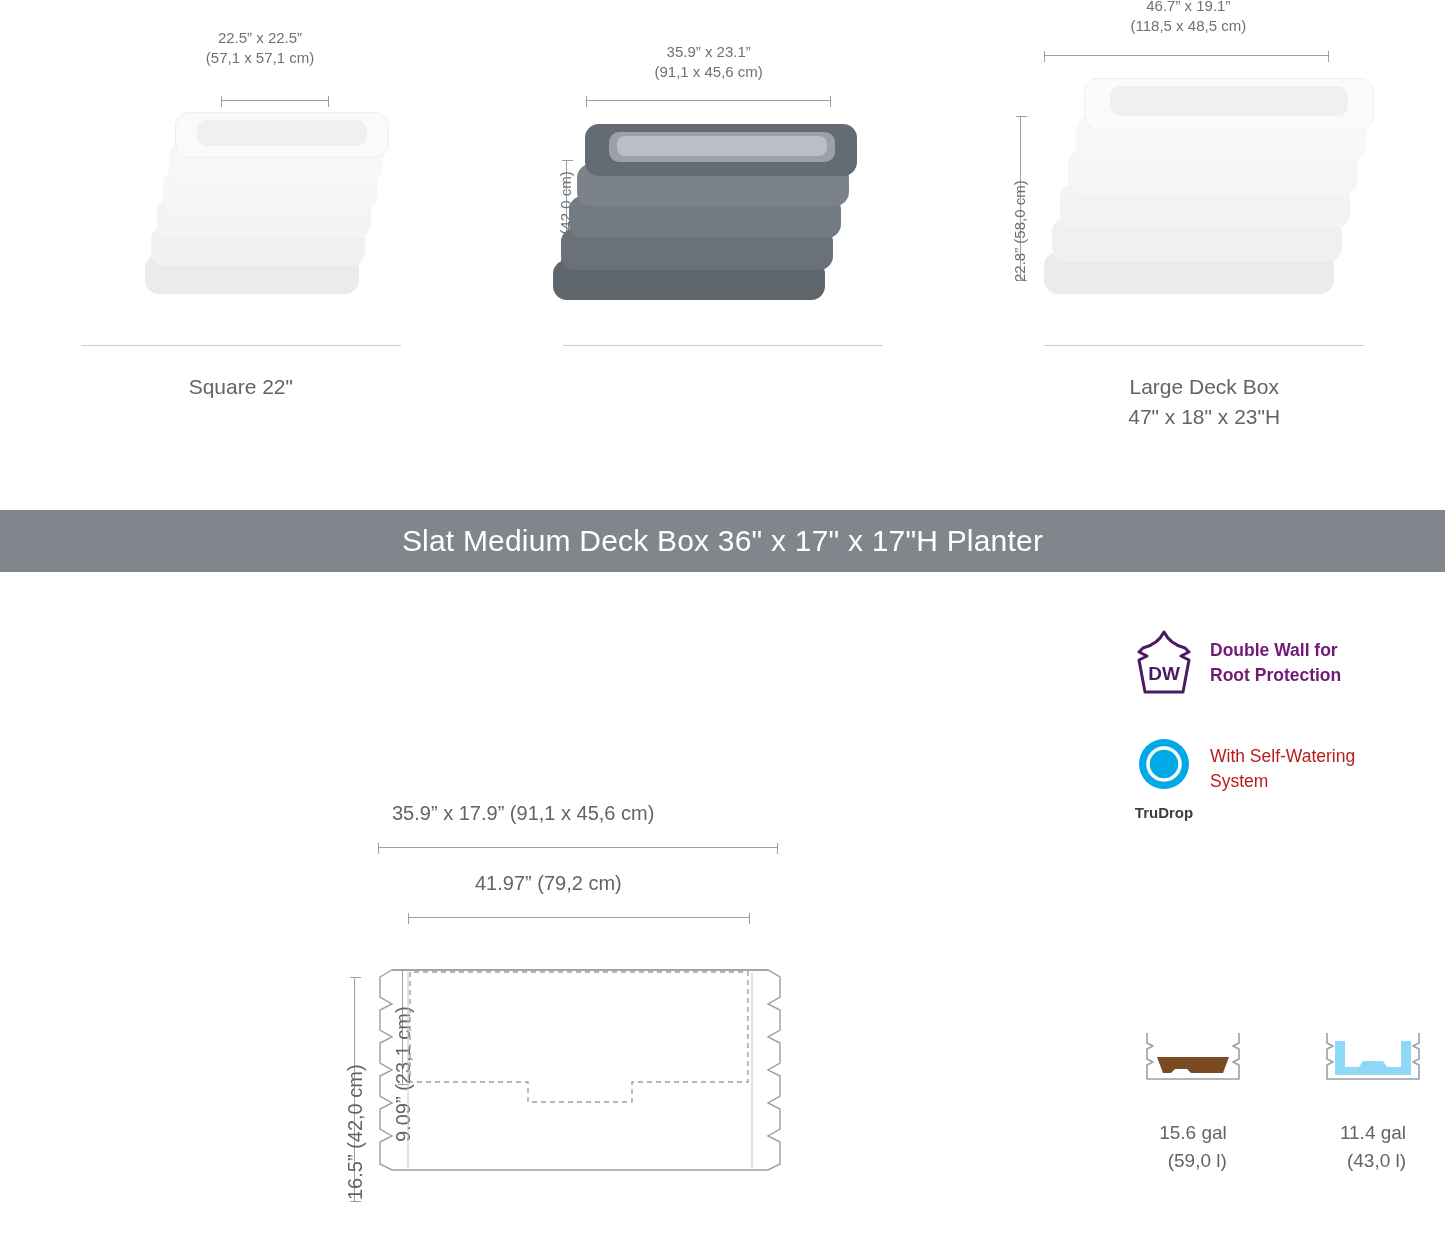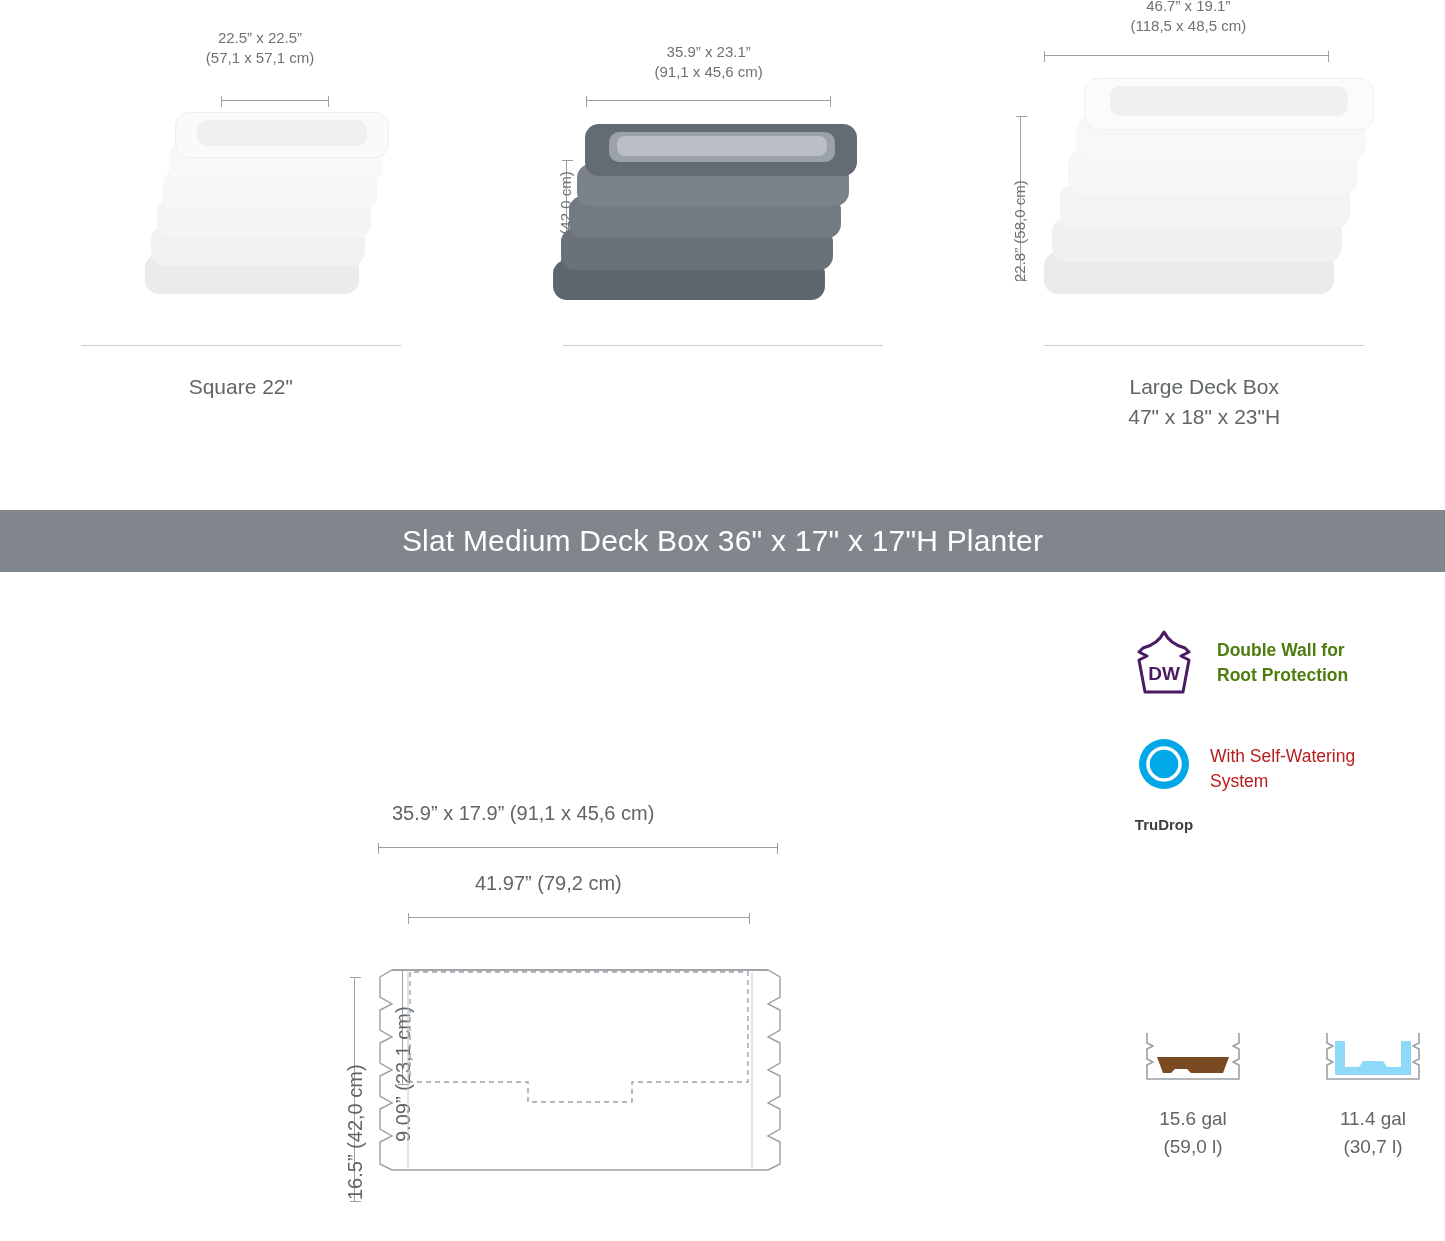--- a/index.html
+++ b/index.html
@@ -160,26 +160,26 @@
     flex-direction: column;
     align-items: center;
   }
   .feature-label {
     font-size: 17.5px;
     color: #b91c1c;
     line-height: 1.45;
     padding-top: 8px;
     white-space: pre-line;
   }
-  .feature-label.bold { font-weight: bold; color: #4d7c0f; margin-left: 7px; }
+  .feature-label.bold { font-weight: bold; color: #701a75; }
   .trudrop-word {
     font-size: 15px;
     font-weight: bold;
     color: #3b4044;
-    margin-top: 18px;
+    margin-top: 6px;
   }
 
   
   .capacities {
     position: absolute;
     left: 1118px;
     top: 455px;
     width: 330px;
     display: flex;
     justify-content: space-between;
@@ -189,24 +189,24 @@
     display: flex;
     flex-direction: column;
     align-items: center;
   }
   .capacity-art {
     position: relative;
     width: 108px;
     height: 64px;
   }
   .capacity-label {
-    margin-top: 14px;
+    margin-top: 28px;
     font-size: 19px;
     color: #5f6569;
-    text-align: center;
+    text-align: right;
     line-height: 1.45;
     white-space: pre-line;
   }
 
   
   .tech-drawing {
     position: absolute;
     left: 340px;
     top: 230px;
     width: 640px;
@@ -381,16 +381,16 @@
     </div>
 
     <div class="capacity">
       <div class="capacity-art">
         <svg width="108" height="64" viewBox="0 0 108 64">
           <path d="M8,6 L8,16 L14,19 L8,22 L8,32 L14,35 L8,38 L8,52 L100,52 L100,38 L94,35 L100,32 L100,22 L94,19 L100,16 L100,6" fill="none" stroke="#9aa0a5" stroke-width="1.6" stroke-linejoin="round"></path>
           <path d="M16,14 L26,14 L26,40 L40,40 L44,34 L64,34 L68,40 L82,40 L82,14 L92,14 L92,48 L16,48 Z" fill="#8ed8f8"></path>
         </svg>
       </div>
       <div class="capacity-label">11.4 gal
-(30,7 l)</div>
+(43,0 l)</div>
     </div>
   </div>
 </div>
 
 </body></html>

